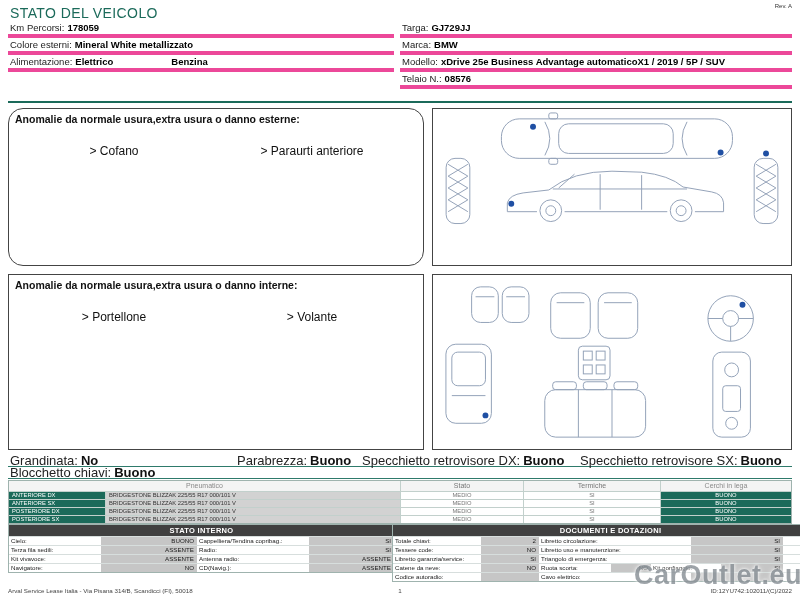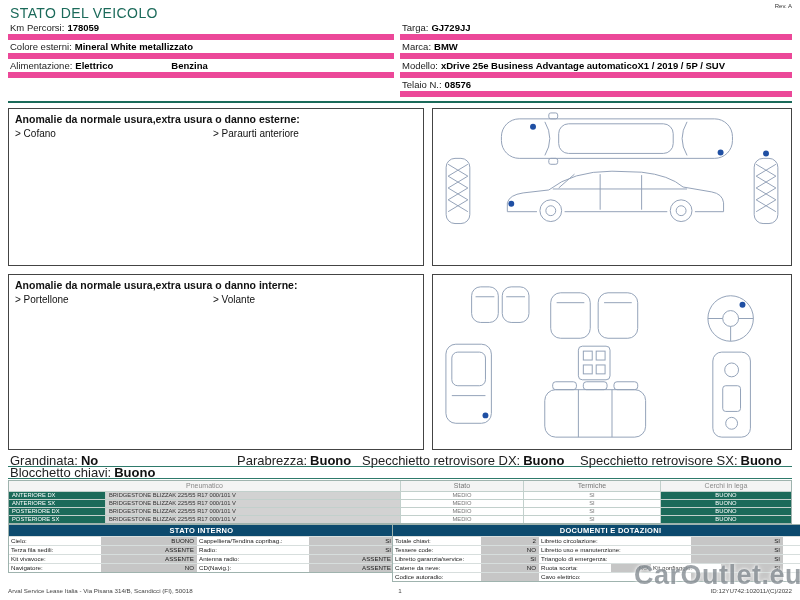--- a/index.html
+++ b/index.html
@@ -8,32 +8,32 @@
     position:relative; width:800px; height:600px; background:#fff;
     font-family:"Liberation Sans", sans-serif; color:#111; overflow:hidden;
     margin:0 auto;
   }
   .doc-title { position:absolute; left:10px; top:5px; font-size:14px; font-weight:normal; color:#1B6A5A; letter-spacing:.4px; }
   .rev { position:absolute; right:8px; top:3px; font-size:6px; color:#333; }
 
   .info-col { position:absolute; top:21px; }
   .info-col.left { left:8px; width:386px; }
   .info-col.right { left:400px; width:392px; }
-  .info-row { border-bottom:6px solid #ec4899; padding:1px 2px; font-size:9.5px; line-height:11px; min-height:13px; }
+  .info-row { border-bottom:4px solid #ec4899; padding:1px 2px; font-size:9.5px; line-height:11px; min-height:13px; }
   .info-row .lbl { color:#222; }
   .info-row .val { font-weight:bold; color:#000; margin-left:3px; }
   .info-row .val2 { font-weight:bold; color:#000; margin-left:58px; }
 
   .rule { position:absolute; left:8px; width:784px; top:101px; height:2px; background:#1B6A5A; }
 
   .anom-box { position:absolute; left:8px; width:416px; border:1px solid #444; background:#fff; padding:4px 6px; }
-  .anom-box.ext { top:108px; height:158px; }
+  .anom-box.ext { top:108px; height:158px;border-radius:15px; }
   .anom-box.int { top:274px; height:176px; }
   .anom-title { font-size:10.5px; font-weight:bold; }
-  .anom-items { display:flex; margin-top:3px; font-size:10px; }
+  .anom-items { display:flex; margin-top:19px; font-size:12px;text-align:center; }
   .anom-col { width:198px; }
   .anom-item { margin-bottom:3px; }
 
   .diag-box { position:absolute; left:432px; width:360px; border:1px solid #444; background:#fff; }
   .diag-box.ext { top:108px; height:158px; }
   .diag-box.int { top:274px; height:176px; }
   .diag-box svg { width:100%; height:100%; display:block; }
 
   .status-row { position:absolute; left:8px; width:784px; display:flex; border-bottom:1px solid #2E7A6B; font-size:13px; line-height:11px; height:12px; padding:0 2px; }
   .status-row.r1 { top:455px; }
@@ -52,21 +52,21 @@
   .c-pos { width:97px; background:#1B6A5A; color:#fff; padding-left:3px; }
   .c-spec { width:295px; background:#d2d2d2; color:#333; padding-left:3px; }
   .c-stato { width:123px; text-align:center; color:#777; }
   .c-term { width:137px; text-align:center; color:#777; }
   .c-cerchi { width:130px; text-align:center; }
   .tt-row .c-cerchi.val { background:#1B6A5A; color:#fff; }
 
   .mini-table { position:absolute; top:524px; border:1px solid #9fb3ae; background:#fff; }
   .mini-table.si { left:8px; width:387px; }
   .mini-table.doc { left:392px; width:437px; }
-  .mt-head { height:11px; background:#0c4a6e; color:#fff; font-size:7.5px; font-weight:bold; text-align:center; line-height:11px; letter-spacing:.3px; }
+  .mt-head { height:11px; background:#404040; color:#fff; font-size:7.5px; font-weight:bold; text-align:center; line-height:11px; letter-spacing:.3px; }
   .mt-row { display:flex; height:9px; font-size:6.2px; line-height:8px; border-top:1px solid #d7dedd; }
   .mt-lbl { padding-left:2px; color:#222; overflow:hidden; white-space:nowrap; }
   .mt-val { background:#c6c6c6; color:#222; text-align:right; padding-right:3px; overflow:hidden; white-space:nowrap; }
   .si .mt-lbl.a { width:92px; } .si .mt-val.a { width:96px; }
   .si .mt-lbl.b { width:112px; } .si .mt-val.b { width:85px; }
   .doc .mt-lbl.a { width:88px; } .doc .mt-val.a { width:58px; }
   .doc .mt-lbl.b { width:152px; } .doc .mt-val.b { width:92px; }
   .doc .mt-lbl.c { width:72px; } .doc .mt-val.c { width:40px; }
   .doc .mt-lbl.d { width:70px; } .doc .mt-val.d { width:62px; }
 

